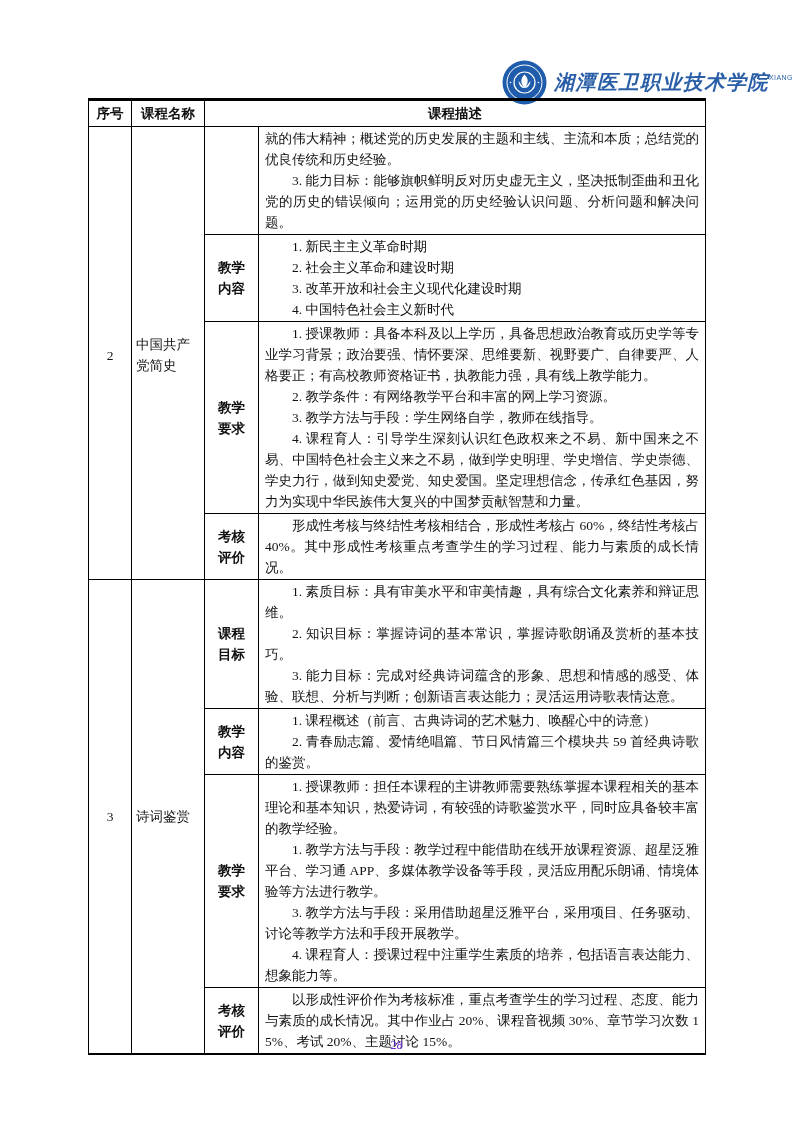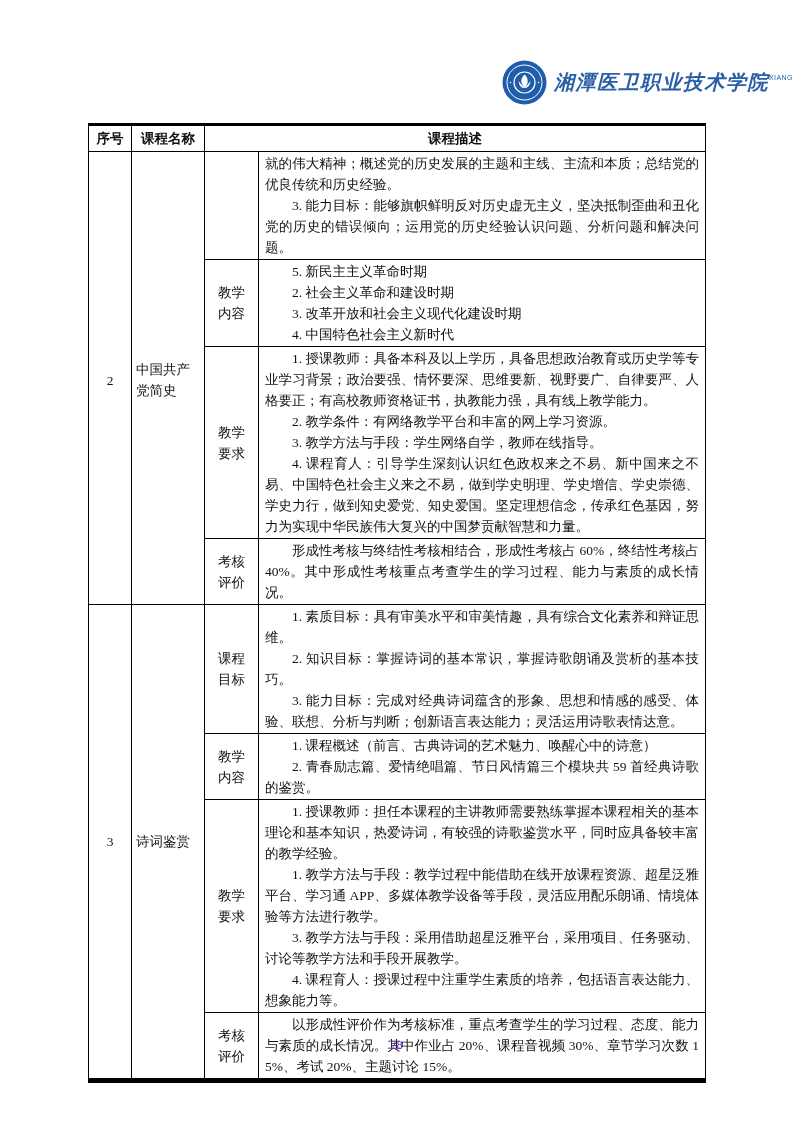--- a/index.html
+++ b/index.html
@@ -47,44 +47,44 @@
     color: #2a5fa8;
     font-family: "Liberation Sans", sans-serif;
     white-space: nowrap;
     margin-top: 2px;
   }
 
   
   .doc-table {
     position: absolute;
     left: 88px;
-    top: 123px;
+    top: 98px;
     width: 617px;
     border-collapse: collapse;
     table-layout: fixed;
     border-top: 3px solid #000;
-    border-bottom: 5px solid #000000;
+    border-bottom: 2px solid #000000;
     font-size: 13.5px;
   }
   .doc-table th, .doc-table td {
     border: 1px solid #000;
     vertical-align: middle;
   }
   .doc-table thead th {
     height: 27px;
     font-weight: bold;
     text-align: center;
     font-size: 13.5px;
     padding: 2px;
   }
   .seq-cell { text-align: center; width: 43px; }
   .name-cell { padding: 2px 4px; word-break: break-all; line-height: 21px; }
   .valign-top { vertical-align: top; padding-top: 5px; }
   .valign-middle { vertical-align: middle; }
-  .label-cell { text-align: center; vertical-align: middle; padding: 2px 0; }
+  .label-cell { text-align: center; vertical-align: middle; padding: 2px 0; font-weight: bold; }
   .label-text {
     display: inline-block;
     width: 2em;
     word-break: break-all;
     line-height: 21px;
     text-align: center;
   }
   .content-cell { padding: 1px 6px; vertical-align: middle; }
   .para {
     line-height: 21px;
@@ -149,21 +149,21 @@
           <td rowspan="4" class="name-cell valign-top">中国共产党简史</td>
           <td class="label-cell"></td>
           <td class="content-cell">
             <p class="para">就的伟大精神；概述党的历史发展的主题和主线、主流和本质；总结党的优良传统和历史经验。</p>
             <p class="para indent">3. 能力目标：能够旗帜鲜明反对历史虚无主义，坚决抵制歪曲和丑化党的历史的错误倾向；运用党的历史经验认识问题、分析问题和解决问题。</p>
           </td>
         </tr>
         <tr>
           <td class="label-cell"><span class="label-text">教学内容</span></td>
           <td class="content-cell">
-            <p class="para indent">5. 新民主主义革命时期</p>
+            <p class="para indent">1. 新民主主义革命时期</p>
             <p class="para indent">2. 社会主义革命和建设时期</p>
             <p class="para indent">3. 改革开放和社会主义现代化建设时期</p>
             <p class="para indent">4. 中国特色社会主义新时代</p>
           </td>
         </tr>
         <tr>
           <td class="label-cell"><span class="label-text">教学要求</span></td>
           <td class="content-cell">
             <p class="para indent">1. 授课教师：具备本科及以上学历，具备思想政治教育或历史学等专业学习背景；政治要强、情怀要深、思维要新、视野要广、自律要严、人格要正；有高校教师资格证书，执教能力强，具有线上教学能力。</p>
             <p class="para indent">2. 教学条件：有网络教学平台和丰富的网上学习资源。</p>

